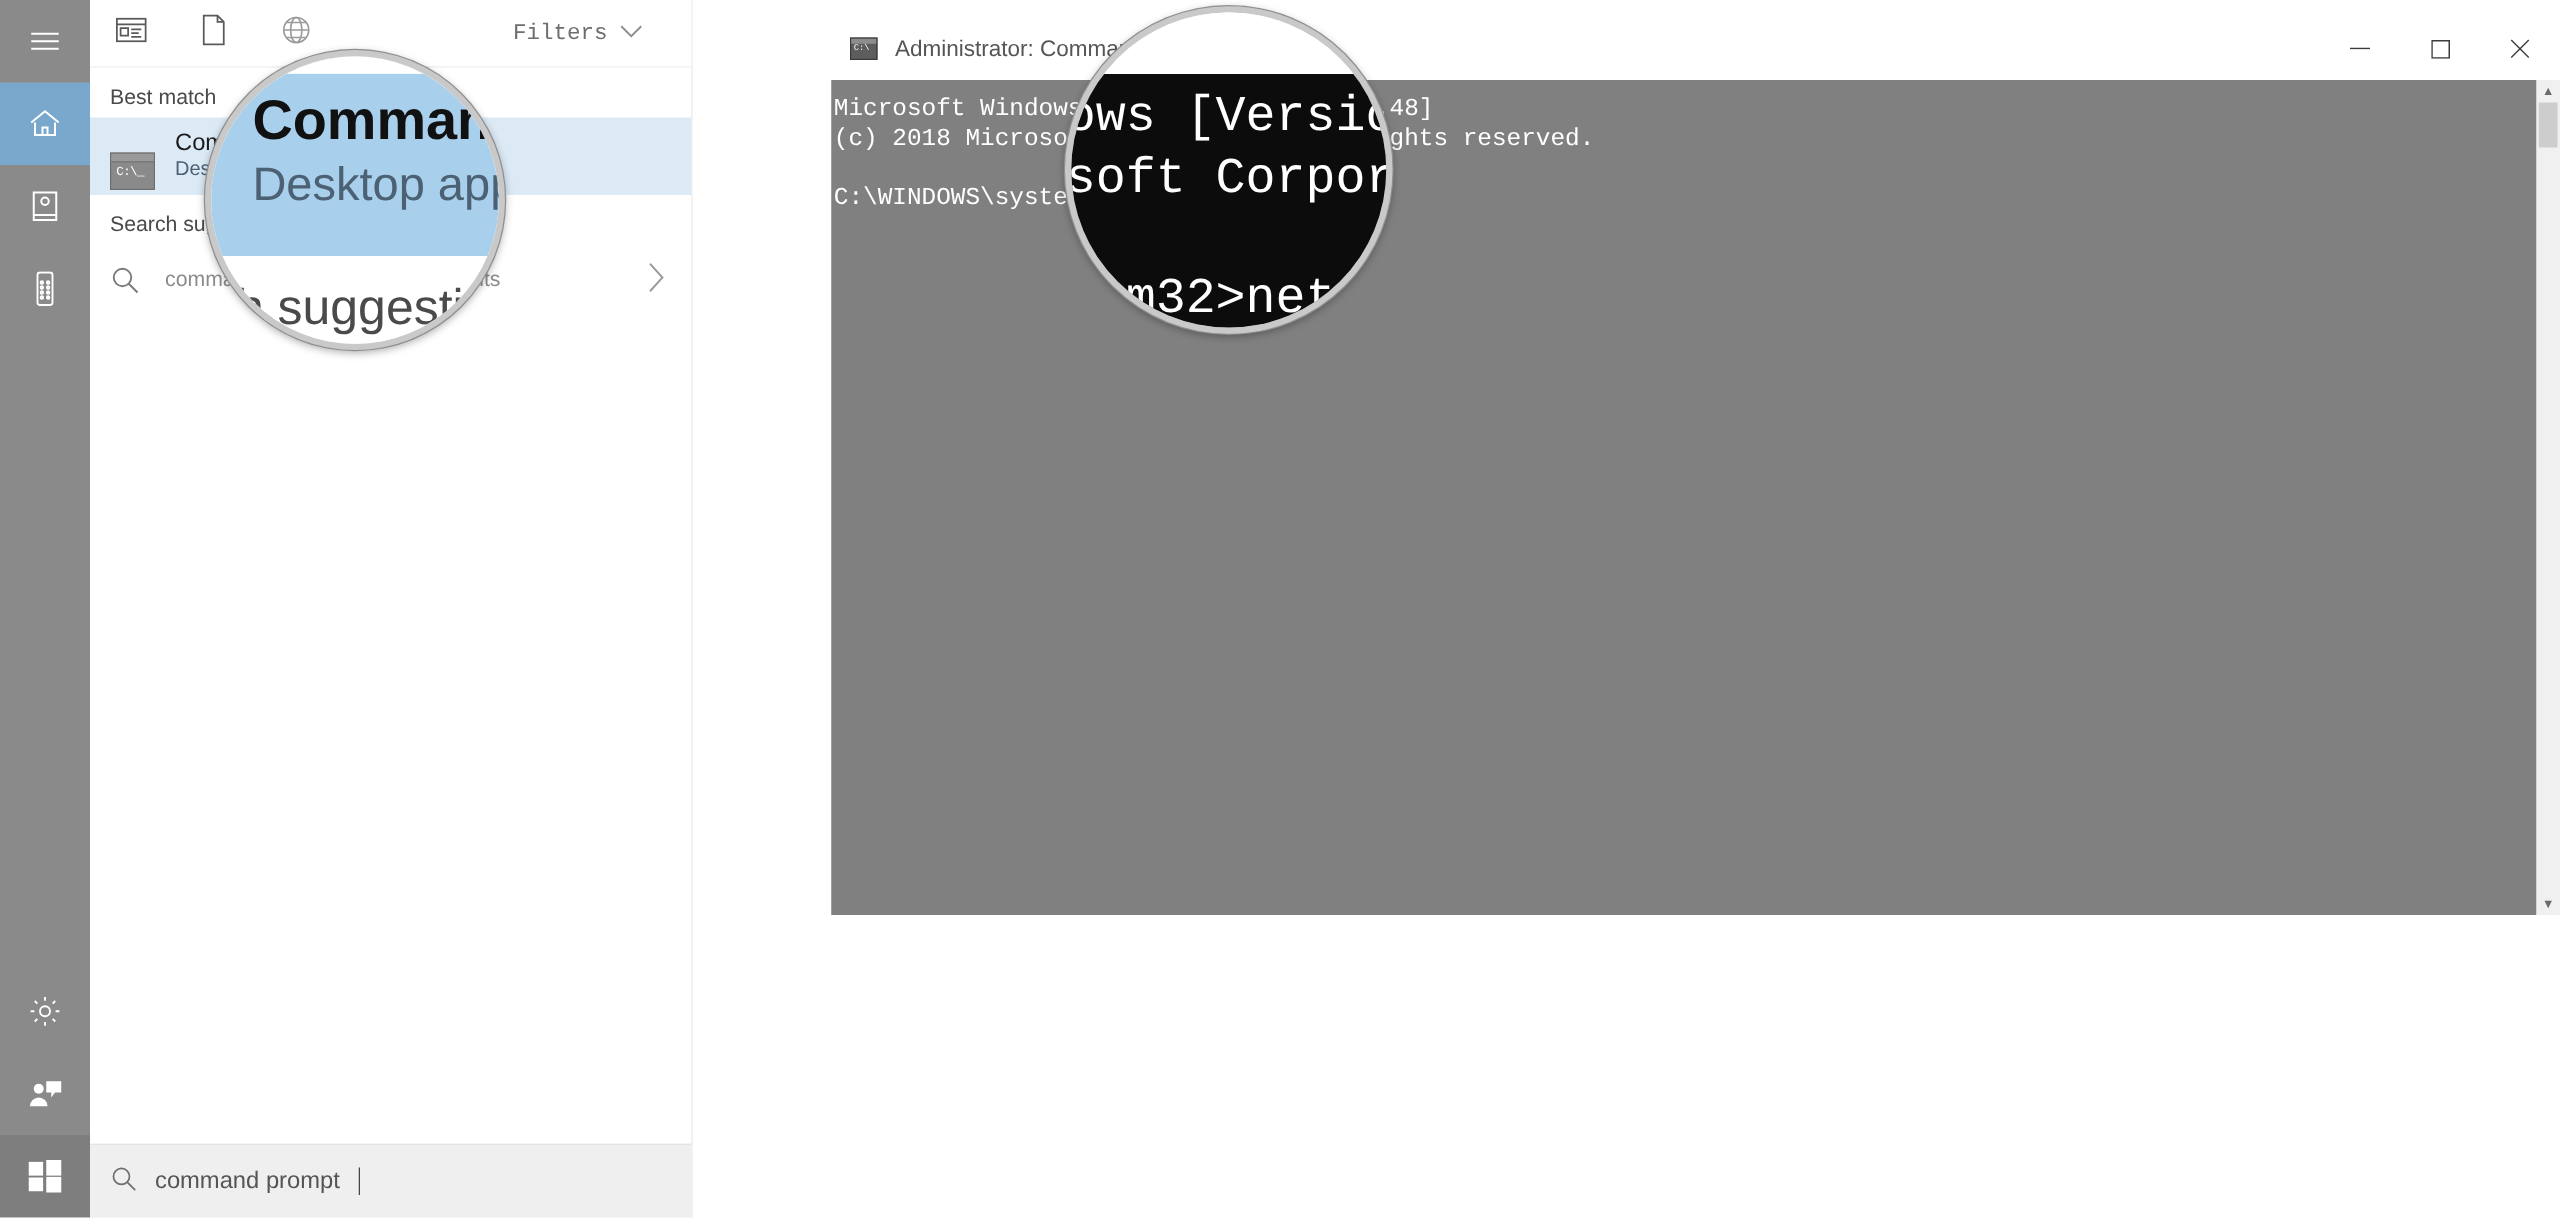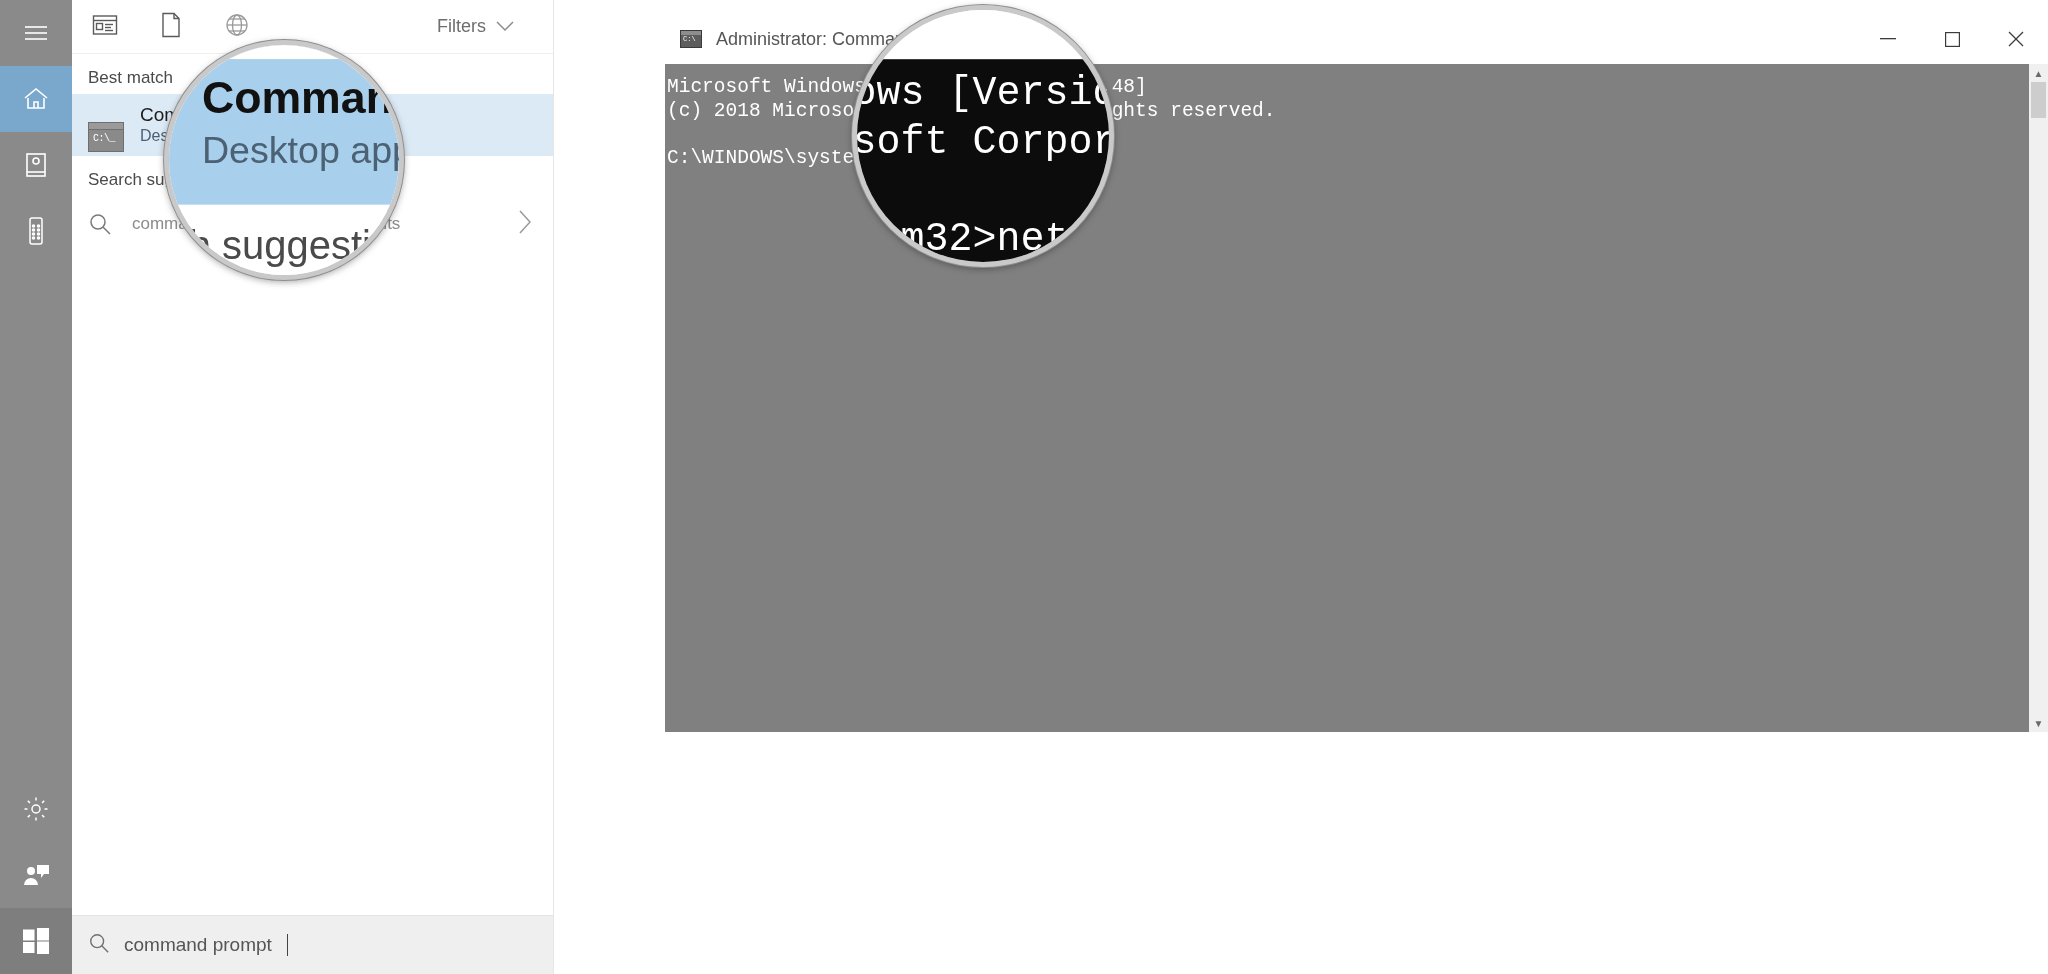--- a/index.html
+++ b/index.html
@@ -36,21 +36,21 @@
     height:53px;display:flex;align-items:center;gap:0px;
     border-bottom:1px solid #efefef;
     background:#fff;
   }
   .top-icon{
     width:66px;height:53px;display:flex;align-items:center;justify-content:center;
     color:#5a5a5a;
   }
   #filters-btn{
     margin-left:auto;margin-right:38px;display:flex;align-items:center;gap:9px;
-    color:#6e6e6e;font-size:18px;
+    color:#6e6e6e;font-size:18px;font-family:Liberation Mono, monospace;
   }
   .section-head{
     padding:14px 0 6px 16px;font-size:17px;color:#4a4a4a;
   }
   #best-match-row{
     display:flex;align-items:center;gap:16px;
     height:62px;padding-left:16px;
     background:#dceaf6;
   }
   #bm-icon{

